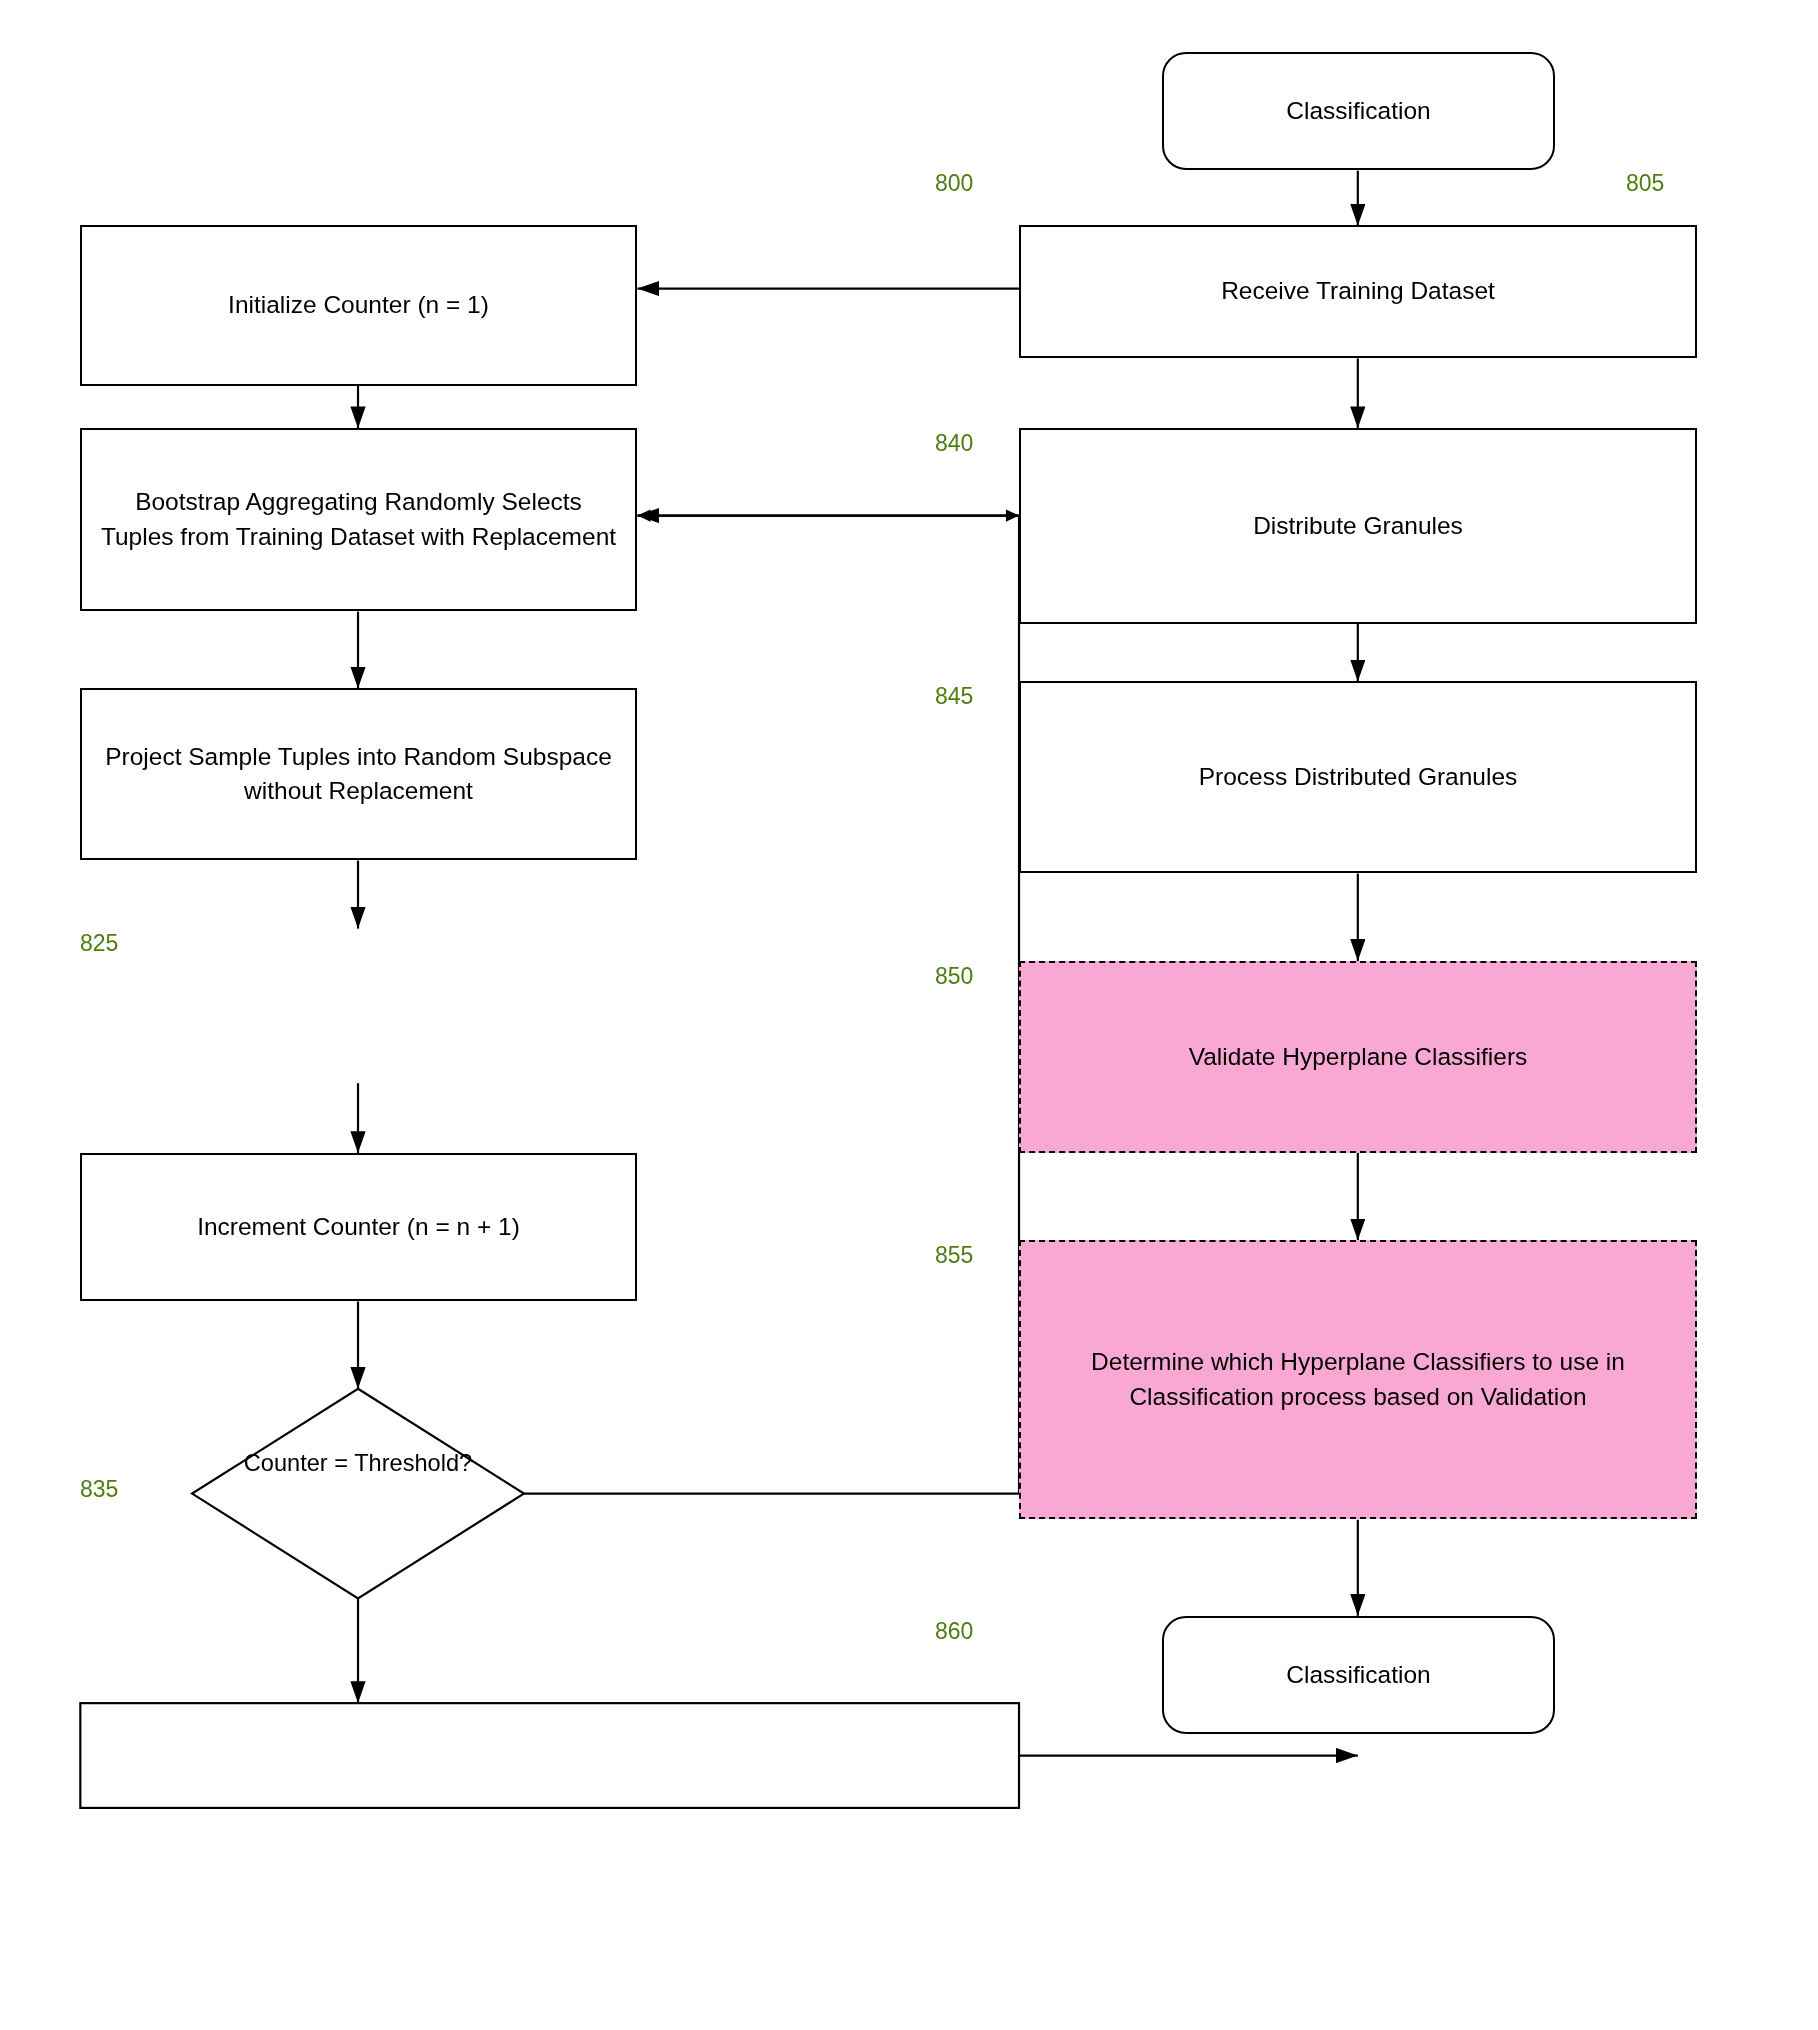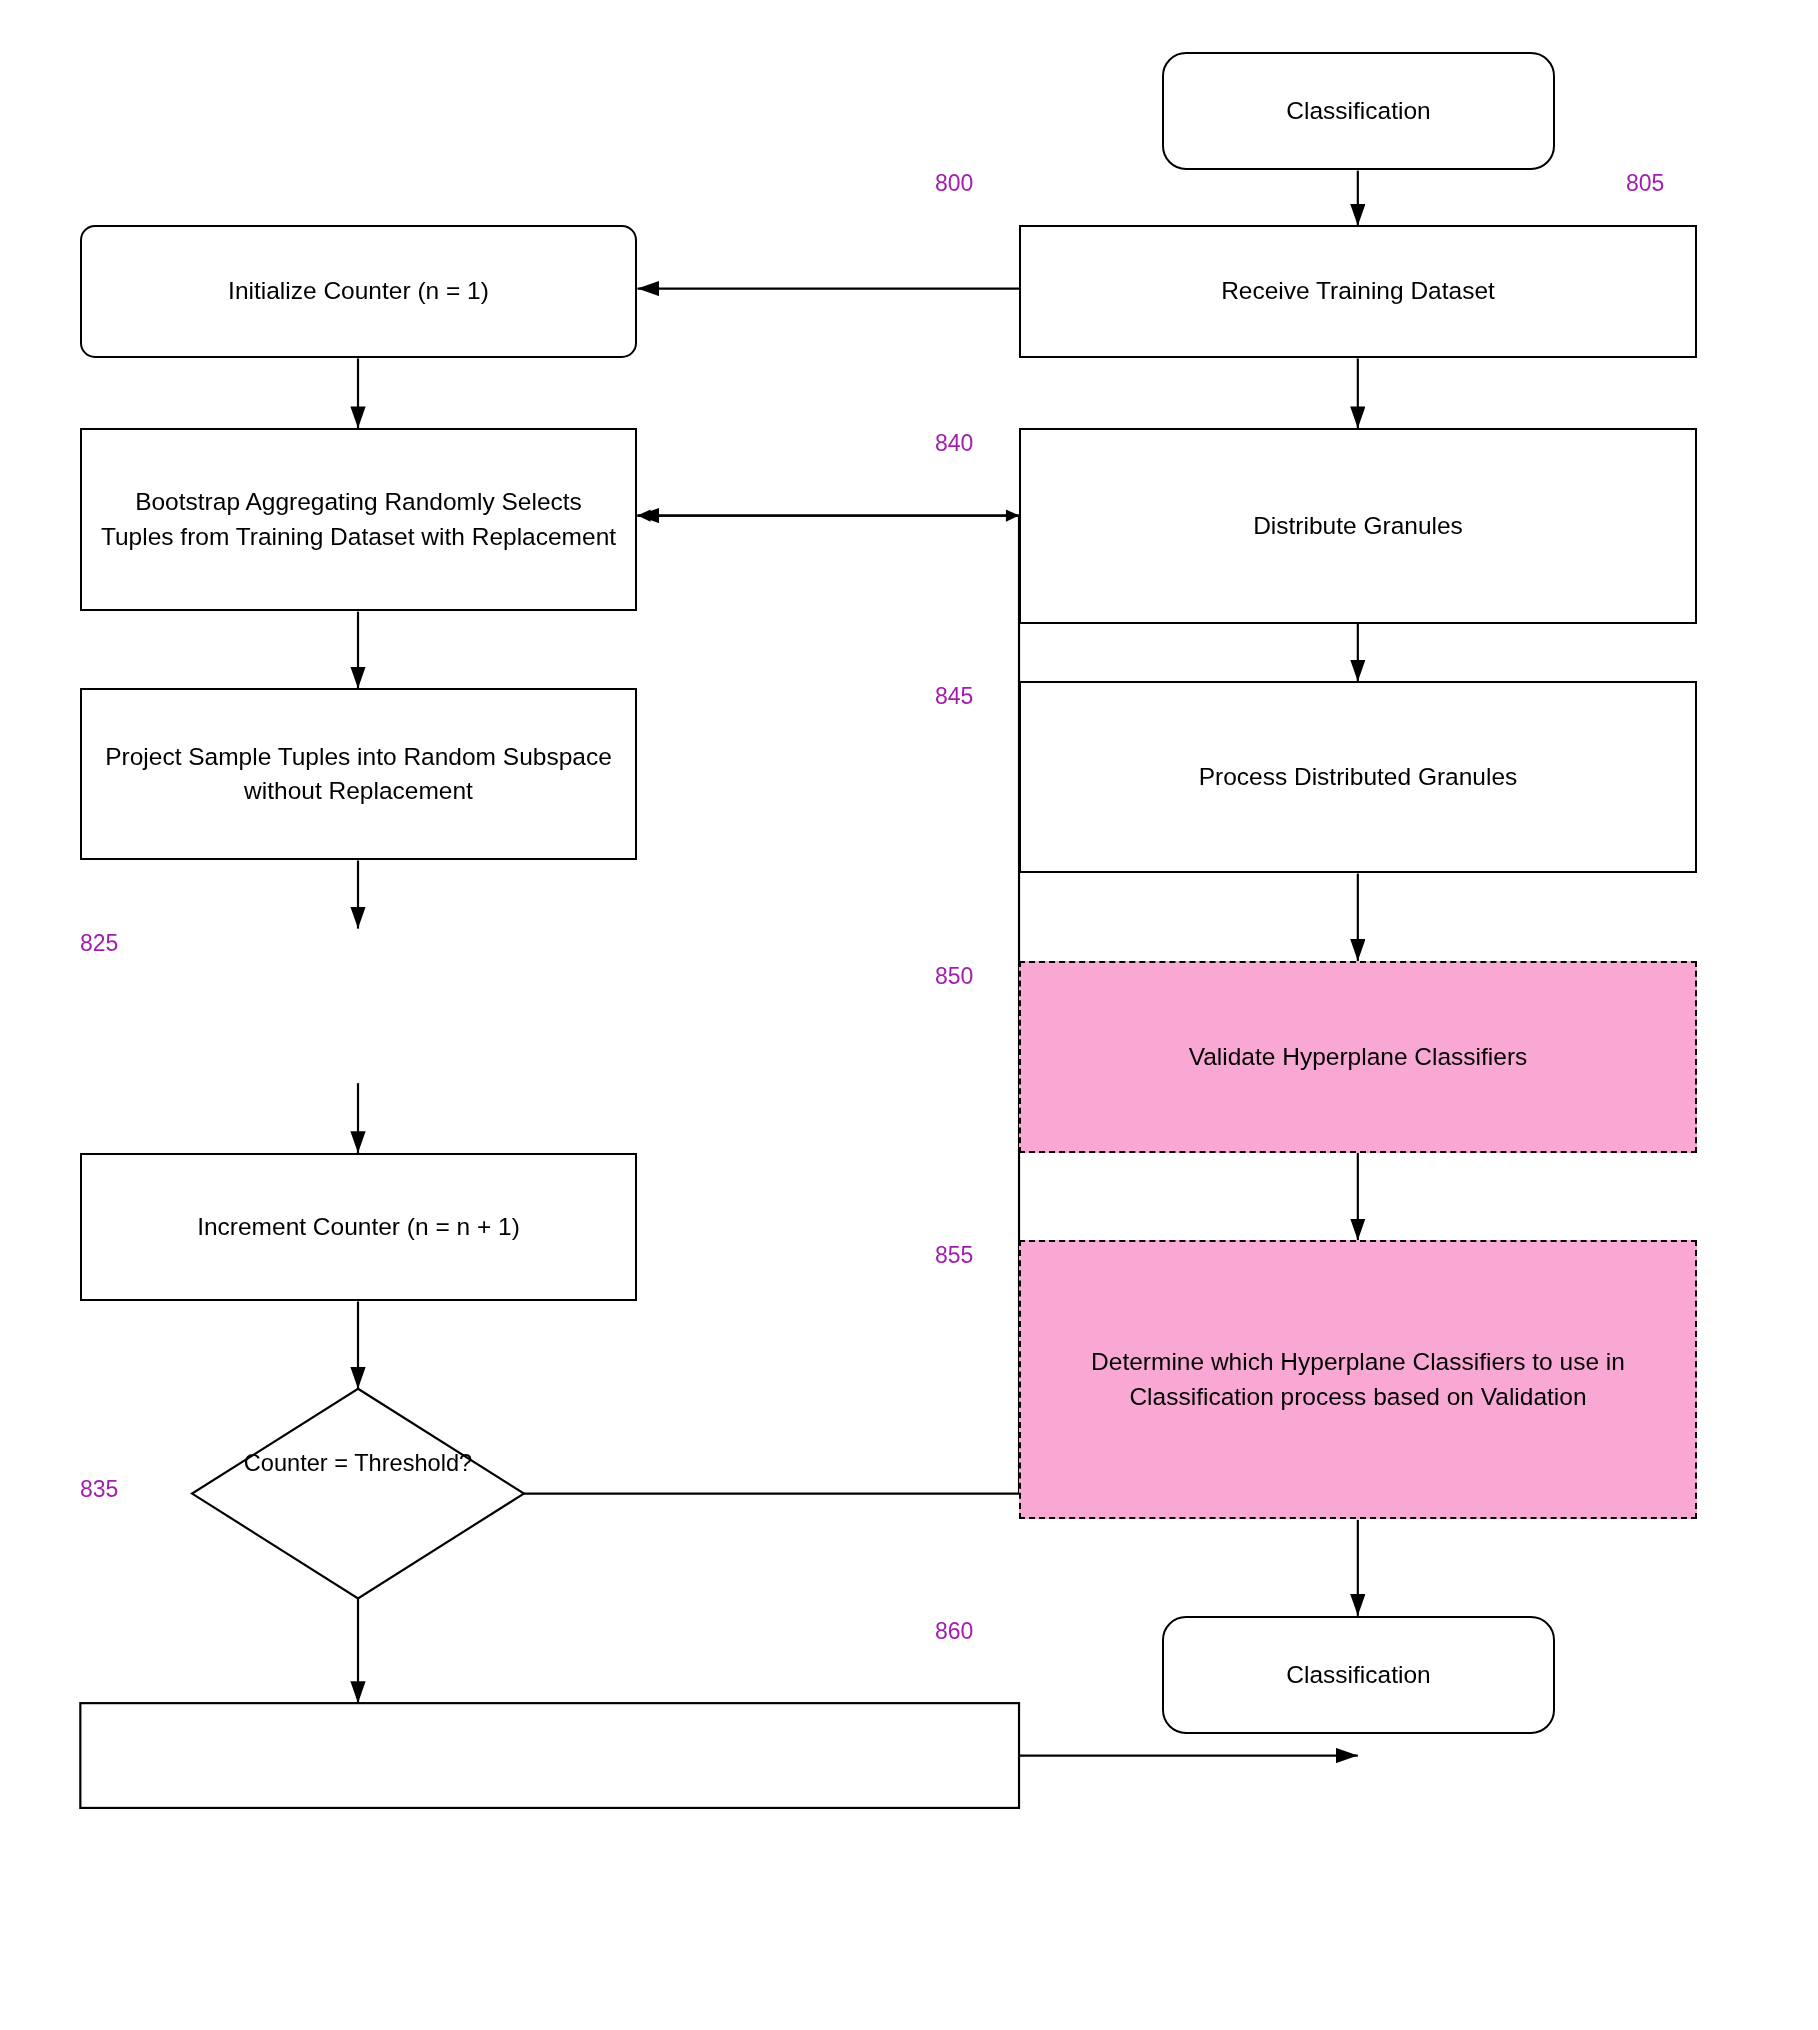--- a/index.html
+++ b/index.html
@@ -55,21 +55,21 @@
       justify-content: center;
       text-align: center;
       font-size: 24.5px;
       line-height: 1.4;
       padding: 8.7px 17.5px;
     }
 
     .label {
       position: absolute;
       font-size: 23px;
-      color: #a21caf;
+      color: #4d7c0f;
     }
 
     
     .arrows-svg {
       position: absolute;
       top: 0;
       left: 0;
       width: 1818px;
       height: 2031px;
       pointer-events: none;
@@ -159,21 +159,21 @@
   <div class="label" style="left:935px; top:1618px;">860</div>
 
   <div class="box-rounded" style="left:1162px; top:52px; width:393px; height:118px;">
     <span>Classification</span>
   </div>
 
   <div class="box" style="left:1019px; top:225px; width:678px; height:133px;">
     <span>Receive Training Dataset</span>
   </div>
 
-  <div class="box" style="left:80px; top:225px; width:557px; height:133px;border-radius:15px;">
+  <div class="box" style="left:80px; top:225px; width:557px; height:161px;">
     <span>Initialize Counter (n = 1)</span>
   </div>
 
   <div class="box" style="left:80px; top:428px; width:557px; height:183px;">
     <span>Bootstrap Aggregating Randomly Selects Tuples from Training Dataset with Replacement</span>
   </div>
 
   <div class="box" style="left:80px; top:688px; width:557px; height:172px;">
     <span>Project Sample Tuples into Random Subspace without Replacement</span>
   </div>

